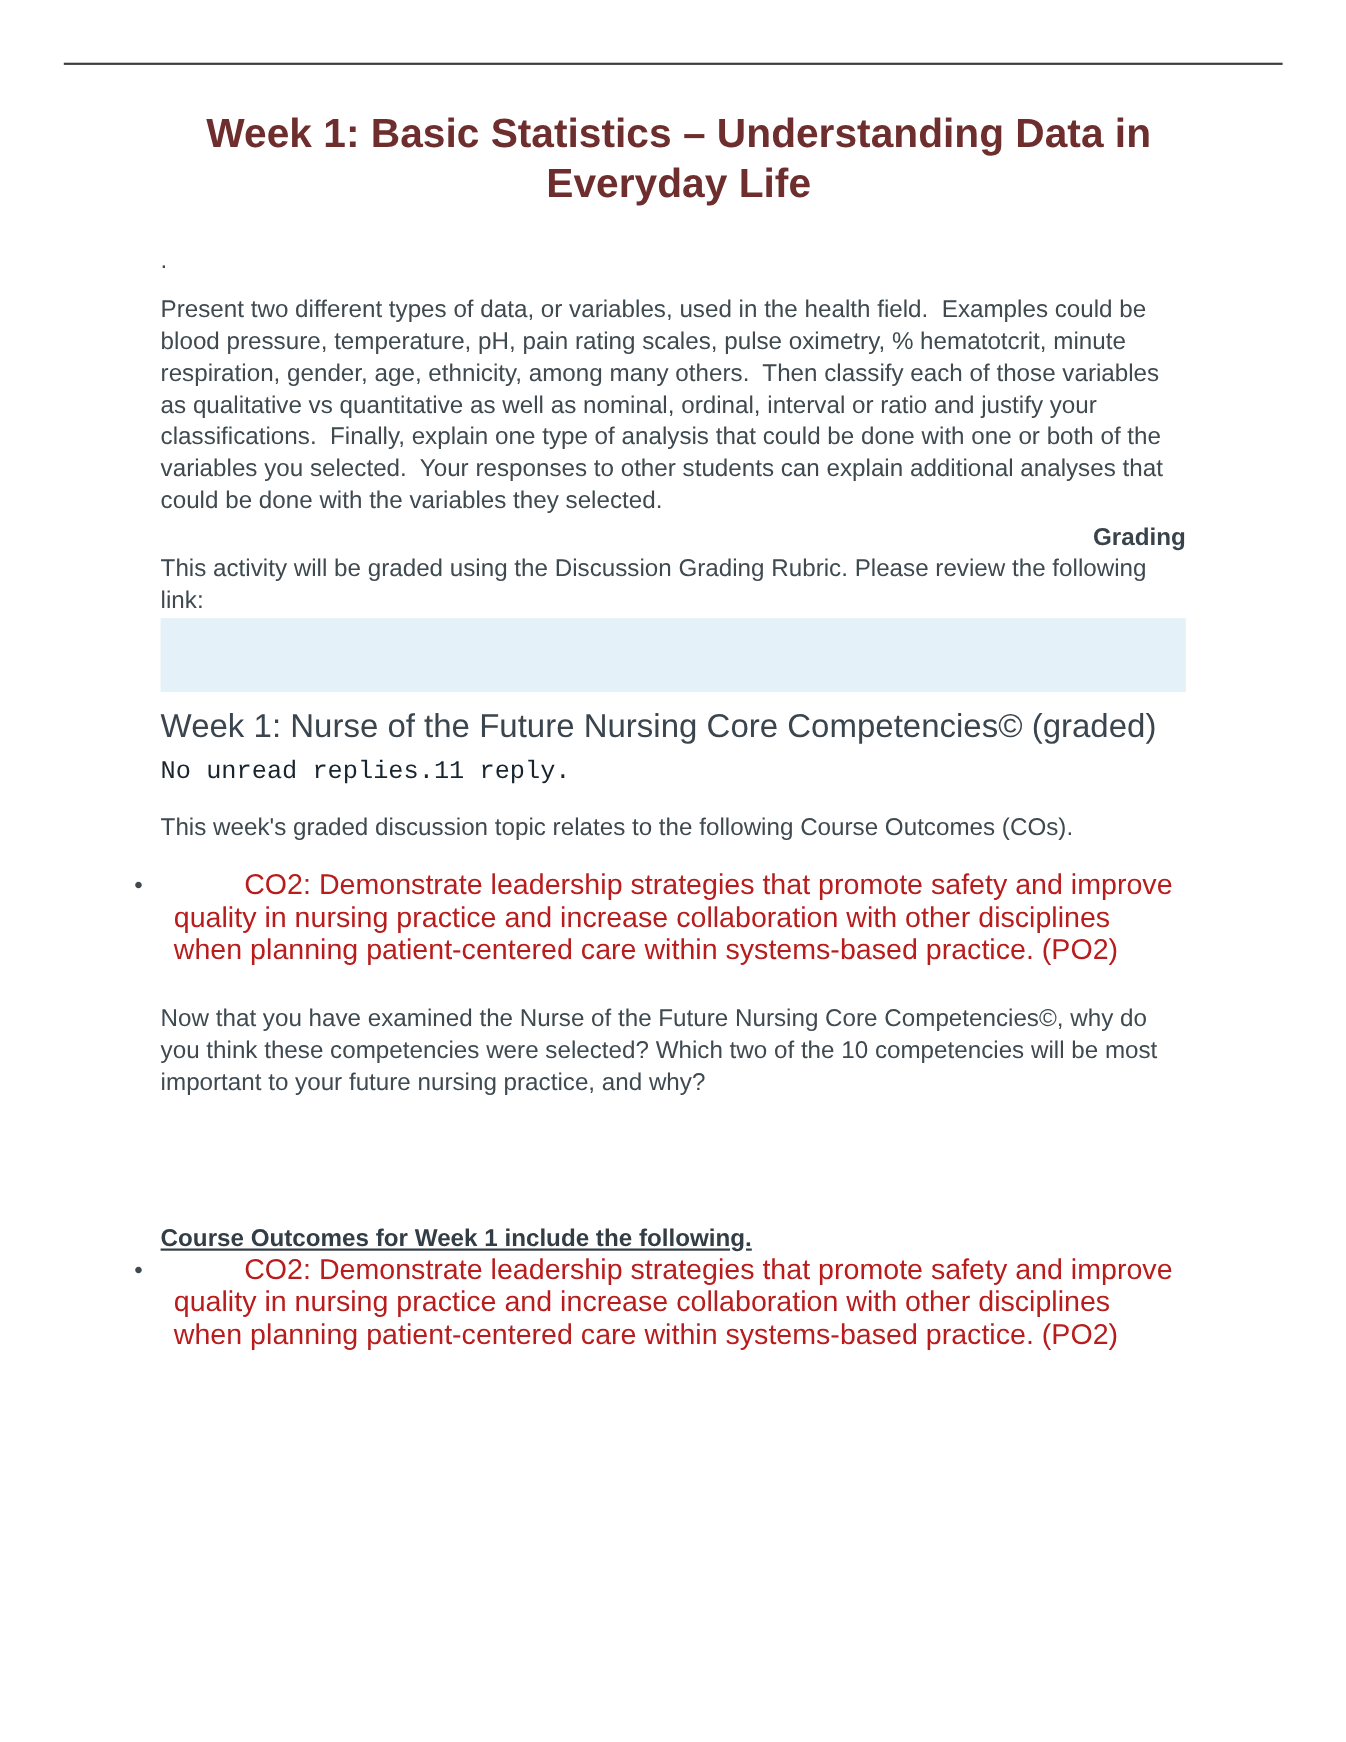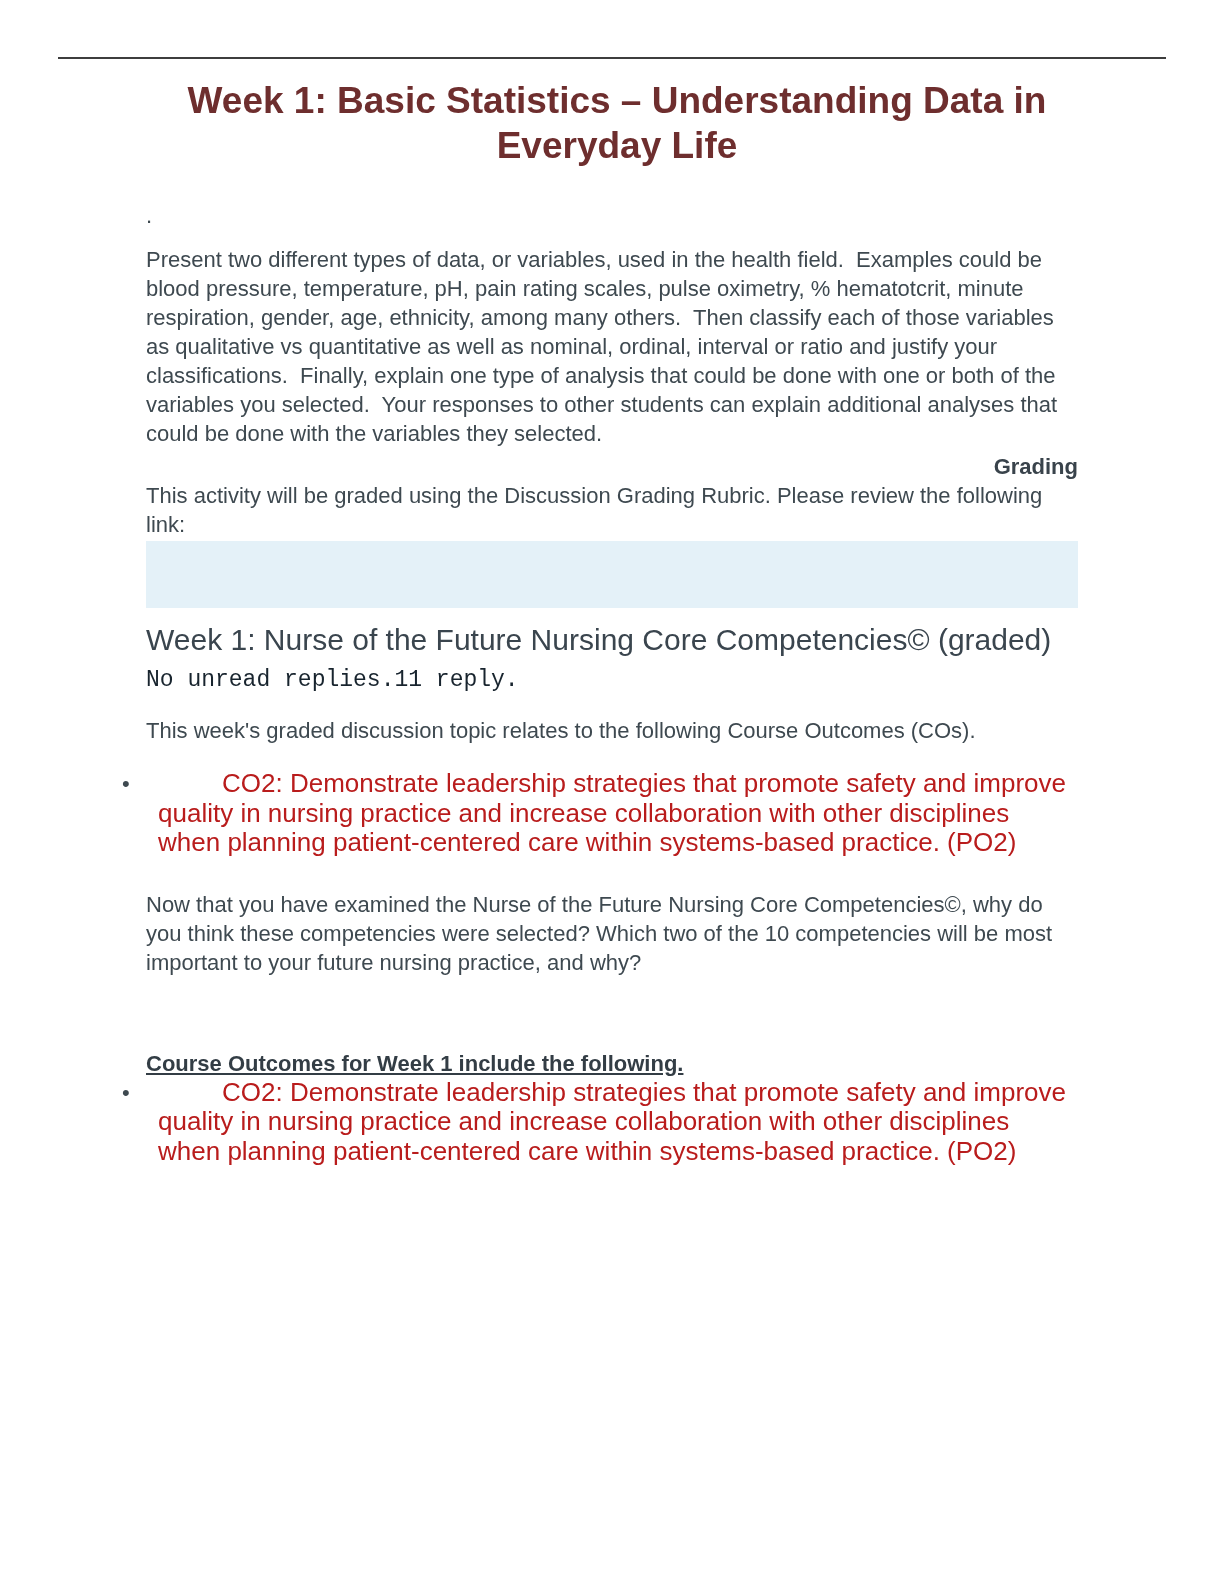--- a/index.html
+++ b/index.html
@@ -20,21 +20,21 @@
     height: 0;
     border-top: 2px solid #3d3d3d;
   }
   .flow {
     position: absolute;
     top: 0;
     left: 146px;
     width: 932px;
   }
   .page-title {
-    margin: 78px -20px 0 -10px;
+    margin: 99px -20px 0 -10px;
     text-align: center;
     font-size: 37px;
     line-height: 45px;
     font-weight: bold;
     color: #6e2e2e;
   }
   .bodytext {
     font-size: 22px;
     line-height: 29px;
     margin: 0;
@@ -82,21 +82,21 @@
     content: "\2022";
     position: absolute;
     left: -24px;
     top: 0;
     text-indent: 0;
     font-size: 22px;
     color: #3e4950;
   }
   .prompt-para { margin-top: 32px; }
   .outcomes-heading {
-    margin: 72px 0 0 0;
+    margin: 113px 0 0 0;
     font-size: 22px;
     line-height: 29px;
     font-weight: bold;
     text-decoration: underline;
     color: #333d45;
   }
   ul.outcomes-list.week1 { margin-top: 0; }
 </style>
 </head>
 <body>

